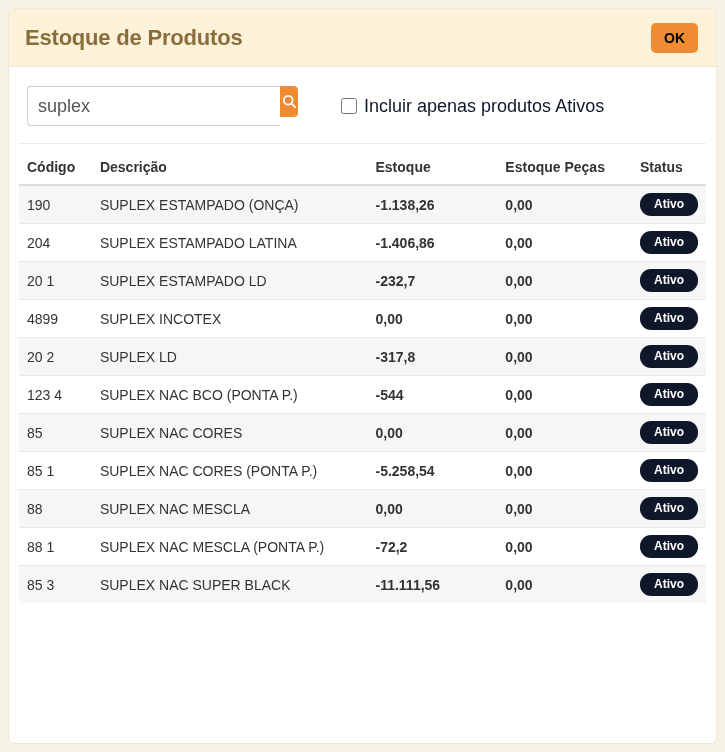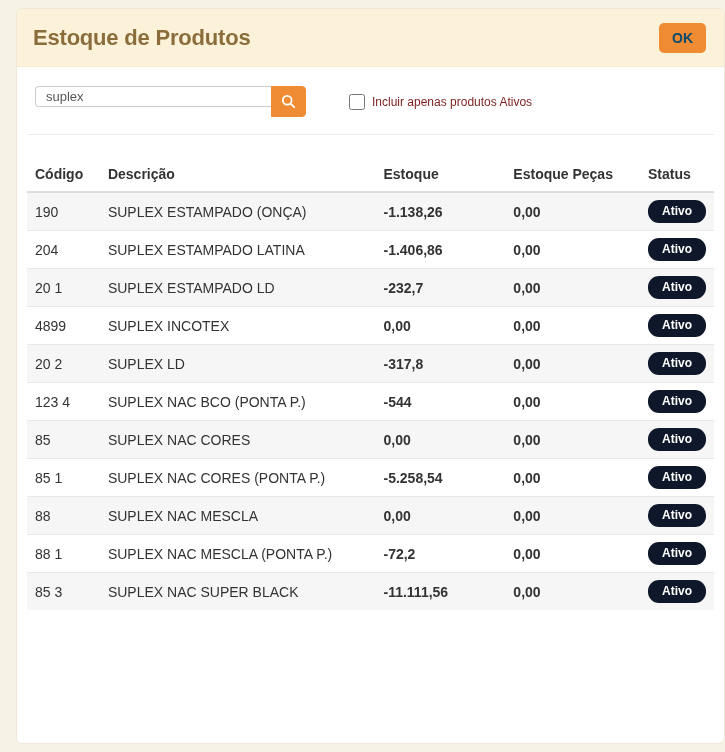--- a/index.html
+++ b/index.html
@@ -2,65 +2,65 @@
 <html><head>
 <meta charset="utf-8">
 <style>
   * { box-sizing: border-box; margin: 0; padding: 0; }
   html, body {
     width: 725px; height: 752px; overflow: hidden;
     background: #f7f2e6;
     font-family: "Liberation Sans", sans-serif;
   }
   .panel {
-    position: absolute; left: 16px; top: 8px; width: 709px; height: 736px;
+    position: absolute; left: 8px; top: 8px; width: 709px; height: 736px;
     background: #ffffff;
     border: 1px solid #efe8d6;
     border-radius: 6px;
     overflow: hidden;
   }
   .panel-header {
     height: 58px;
     background: #fbf2d9;
     border-bottom: 1px solid #f3ead2;
     display: flex; align-items: center; justify-content: space-between;
     padding: 0 18px 0 16px;
   }
   .panel-title {
     color: #8a6d3b;
     font-size: 22px;
     font-weight: bold;
     letter-spacing: -0.2px;
   }
   .ok-btn {
     background: #ee8b33;
-    color: #0c4a6e;
+    color: #000000;
     border: none;
     border-radius: 5px;
     padding: 7px 13px;
     font-size: 14px;
     font-weight: bold;
     font-family: inherit;
     cursor: pointer;
   }
   .panel-body { padding: 0 10px; }
   .search-section {
     display: flex; align-items: center;
     padding: 19px 8px 17px 8px;
     border-bottom: 1px solid #ececec;
   }
   .input-group { display: flex; width: 271px; }
   .search-input {
     flex: 1;
-    height: 21px;
+    height: 40px;
     border: 1px solid #cccccc;
     border-right: none;
     border-radius: 4px 0 0 4px;
     padding: 0 10px;
-    font-size: 13px;
+    font-size: 18px;
     color: #555;
     font-family: inherit;
     outline: none;
   }
   .search-btn {
     width: 35px; height: 31px;
     background: #ee8b33;
     border: 1px solid #ee8b33;
     border-radius: 0 4px 4px 0;
     display: flex; align-items: center; justify-content: center;
@@ -70,27 +70,27 @@
     margin-left: 43px;
     display: flex; align-items: center;
     cursor: pointer;
   }
   .checkbox-wrap input[type=checkbox] {
     width: 16px; height: 16px;
     margin-right: 7px;
     accent-color: #ffffff;
   }
   .checkbox-label {
-    font-size: 12px;
-    color: #7f1d1d;
+    font-size: 18px;
+    color: #0f172a;
   }
   .stock-table {
     width: 100%;
     border-collapse: collapse;
-    margin-top: 25px;
+    margin-top: 9px;
   }
   .stock-table th {
     text-align: left;
     font-size: 14px;
     font-weight: bold;
     color: #333;
     padding: 6px 8px 9px 8px;
     border-bottom: 2px solid #dddddd;
     white-space: nowrap;
   }

